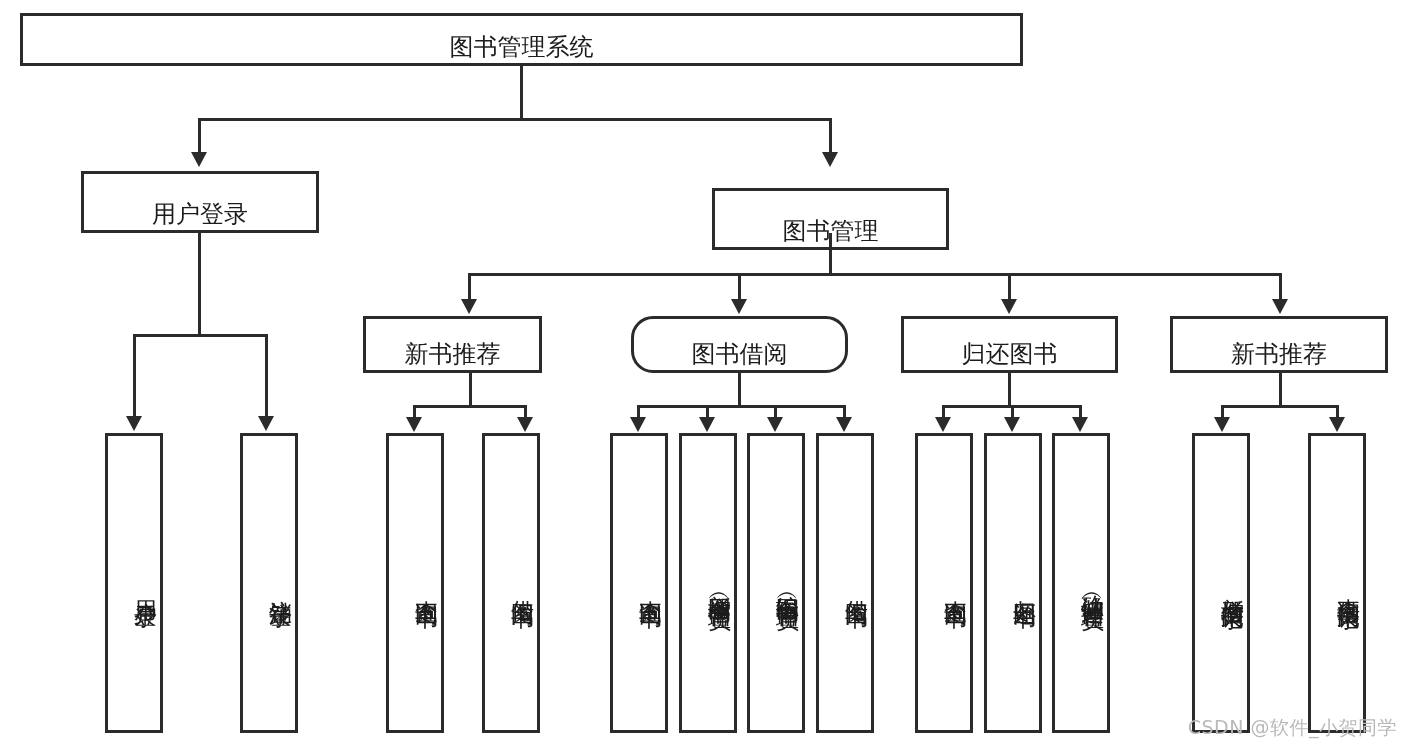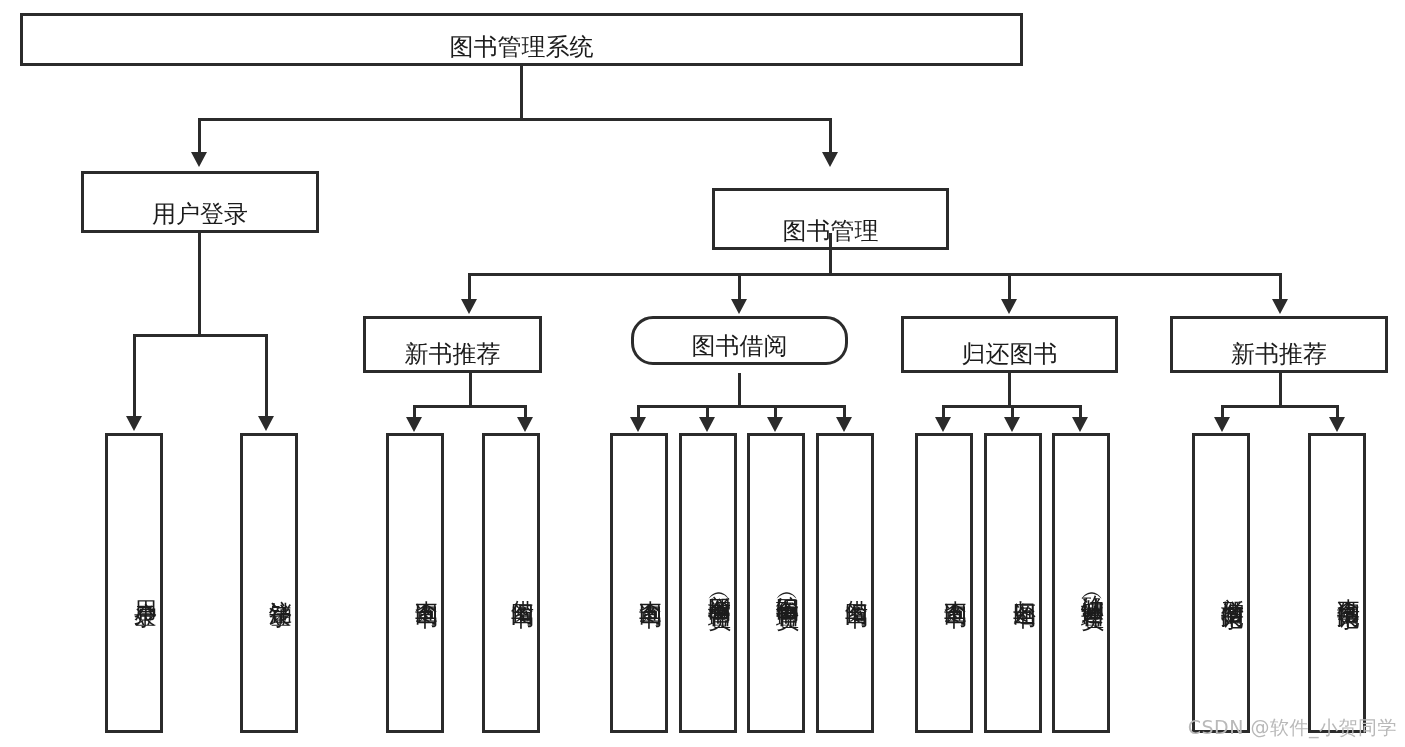--- a/index.html
+++ b/index.html
@@ -117,21 +117,21 @@
   <div class="ln vl" style="left:738px; top:273px; width:3px; height:28px;"></div>
   <div class="arrow" style="left:731px; top:299px;"></div>
   <div class="ln vl" style="left:1008px; top:273px; width:3px; height:28px;"></div>
   <div class="arrow" style="left:1001px; top:299px;"></div>
   <div class="ln vl" style="left:1279px; top:273px; width:3px; height:28px;"></div>
   <div class="arrow" style="left:1272px; top:299px;"></div>
 
   <div class="node h" style="left:363px; top:316px; width:179px; height:57px;">
     <span>新书推荐</span>
   </div>
-  <div class="node h" style="left:631px; top:316px; width:217px; height:49px;border-radius:22px;">
+  <div class="node h" style="left:631px; top:316px; width:217px; height:57px;border-radius:22px;">
     <span>图书借阅</span>
   </div>
   <div class="node h" style="left:901px; top:316px; width:217px; height:57px;">
     <span>归还图书</span>
   </div>
   <div class="node h" style="left:1170px; top:316px; width:218px; height:57px;">
     <span>新书推荐</span>
   </div>
 
   <div class="ln vl" style="left:469px; top:373px; width:3px; height:32px;"></div>

